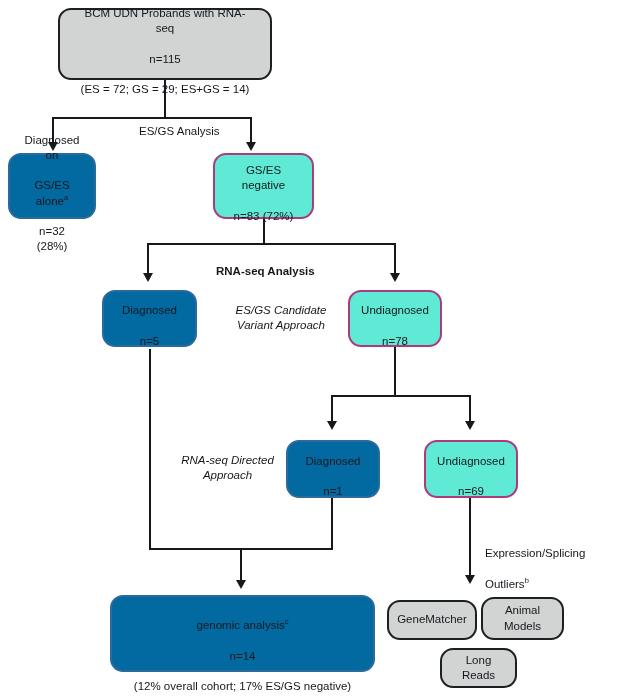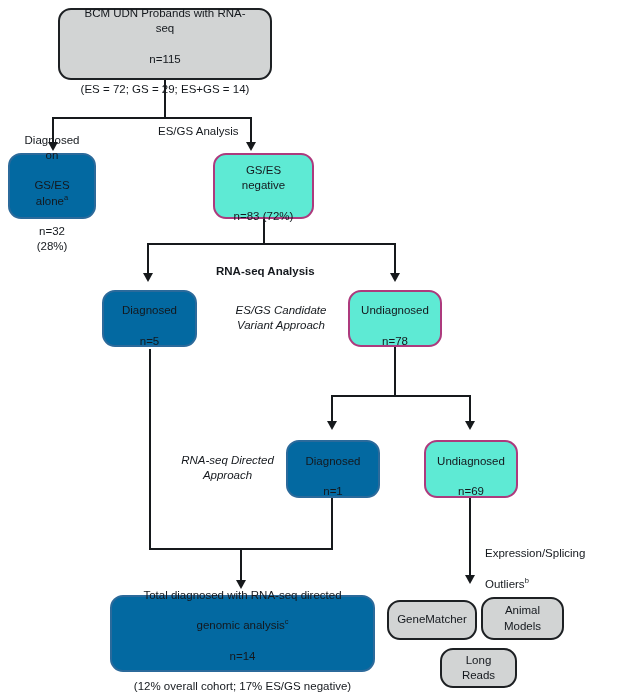--- a/index.html
+++ b/index.html
@@ -93,21 +93,21 @@
   <div class="conn conn-v" style="left:164px; top:80px; width:2px; height:38px;"></div>
 
   <div class="conn conn-h" style="left:52px; top:117px; width:200px; height:2px;"></div>
 
   <div class="conn conn-v" style="left:52px; top:117px; width:2px; height:28px;"></div>
   <div class="arrowhead" style="left:47.5px; top:142px;"></div>
 
   <div class="conn conn-v" style="left:250px; top:117px; width:2px; height:28px;"></div>
   <div class="arrowhead" style="left:245.5px; top:142px;"></div>
 
-  <div class="label" style="left:126px; top:124px;padding-left:32px;">ES/GS Analysis</div>
+  <div class="label" style="left:107px; top:124px;padding-left:32px;">ES/GS Analysis</div>
 
   <div class="node node-blue" style="left:8px; top:153px; width:88px; height:66px;">
     <div>
       <span>Diagnosed on</span><br>
       <span>GS/ES alone</span><sup>a</sup><br>
       <span>n=32 (28%)</span>
     </div>
   </div>
 
   <div class="node node-pink" style="left:213px; top:153px; width:101px; height:66px;">
@@ -178,21 +178,21 @@
   <div class="conn conn-v" style="left:469px; top:498px; width:2px; height:80px;"></div>
   <div class="arrowhead" style="left:464.5px; top:575px;"></div>
 
   <div class="label" style="left:485px; top:531px;">
     <span>Expression/Splicing</span><br>
     <span>Outliers</span><sup>b</sup>
   </div>
 
   <div class="node node-blue" style="left:110px; top:595px; width:265px; height:77px;">
     <div>
-      <span>Total diagnosed with RNA-seq directed</span><br>
+      <br>
       <span>genomic analysis</span><sup>c</sup><br>
       <span>n=14</span><br>
       <span>(12% overall cohort; 17% ES/GS negative)</span>
     </div>
   </div>
 
   <div class="node node-gray" style="left:481px; top:597px; width:83px; height:43px;">Animal
 Models</div>
 
   <div class="node node-gray" style="left:387px; top:600px; width:90px; height:40px;">GeneMatcher</div>

